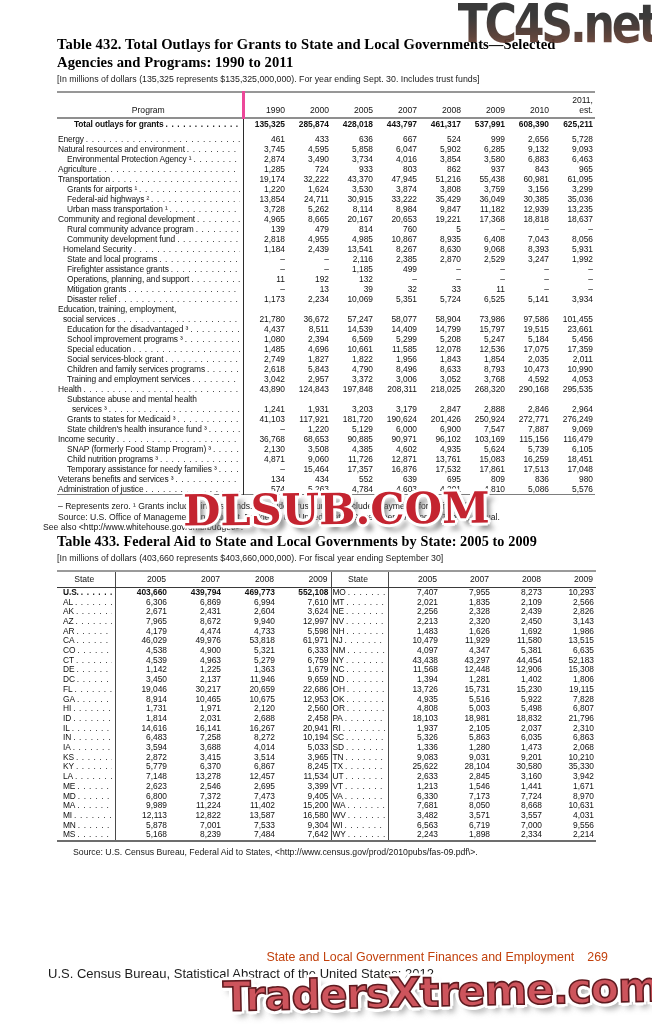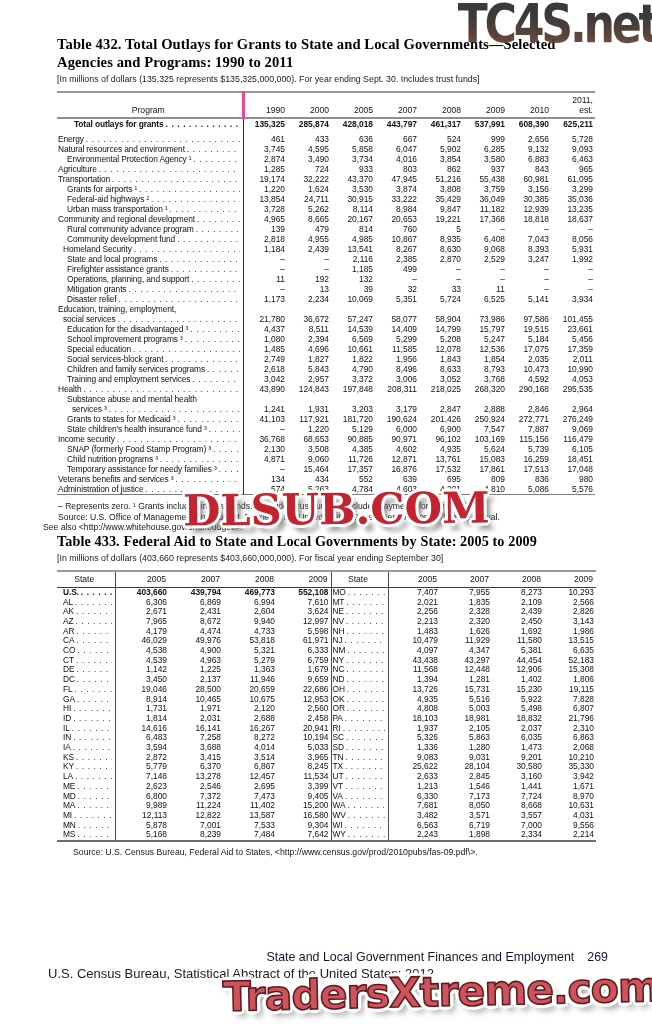--- a/index.html
+++ b/index.html
@@ -42,21 +42,21 @@
   .t433 thead th{border-bottom:1.5px solid #3a3a3a;font-weight:normal;font-size:8.6px;
                  padding:2.5px 3px 2.5px 0;}
   .t433 td{height:9.7px;line-height:9.7px;}
   th.sh{text-align:center;}
   td.state{overflow:hidden;}
   .bR{border-right:1.5px solid #4a4a4a;}
   .bL{border-left:1px solid #4a4a4a;}
   .src433{font-size:8.7px;margin-top:5px;padding-left:16px;color:#161616;}
 
   
-  .footer-right{position:absolute;top:950px;right:44px;font-size:12.4px;color:#0f172a;}
+  .footer-right{position:absolute;top:950px;right:44px;font-size:12.4px;color:#c2410c;}
   .footer-right .pgnum{margin-left:13px;}
   .footer-left{position:absolute;top:966px;left:48px;font-size:13px;color:#1c1c1c;}
 
   
   .wm-top{position:absolute;top:-8px;right:-4px;z-index:6;
           font-family:"DejaVu Sans",sans-serif;font-weight:800;font-size:54px;letter-spacing:-4px;
           transform:scaleX(.82);transform-origin:right top;
           background:linear-gradient(#2e2e2e 38%,#54392f 70%,#7c4a3e 92%);
           -webkit-background-clip:text;background-clip:text;color:transparent;opacity:.94;}
   .wm-mid{position:absolute;left:183px;top:484px;z-index:6;
@@ -952,21 +952,21 @@
               <td class="num">1,806</td>
             </tr>
             <tr>
               <td class="state bR">
                 <div class="lc i1">
                   <span class="lbl">FL</span>
                   <span class="dots"></span>
                 </div>
               </td>
               <td class="num">19,046</td>
-              <td class="num">28,500</td>
+              <td class="num">30,217</td>
               <td class="num">20,659</td>
               <td class="num">22,686</td>
               <td class="state bL bR">
                 <div class="lc i0">
                   <span class="lbl">OH</span>
                   <span class="dots"></span>
                 </div>
               </td>
               <td class="num">13,726</td>
               <td class="num">15,731</td>

